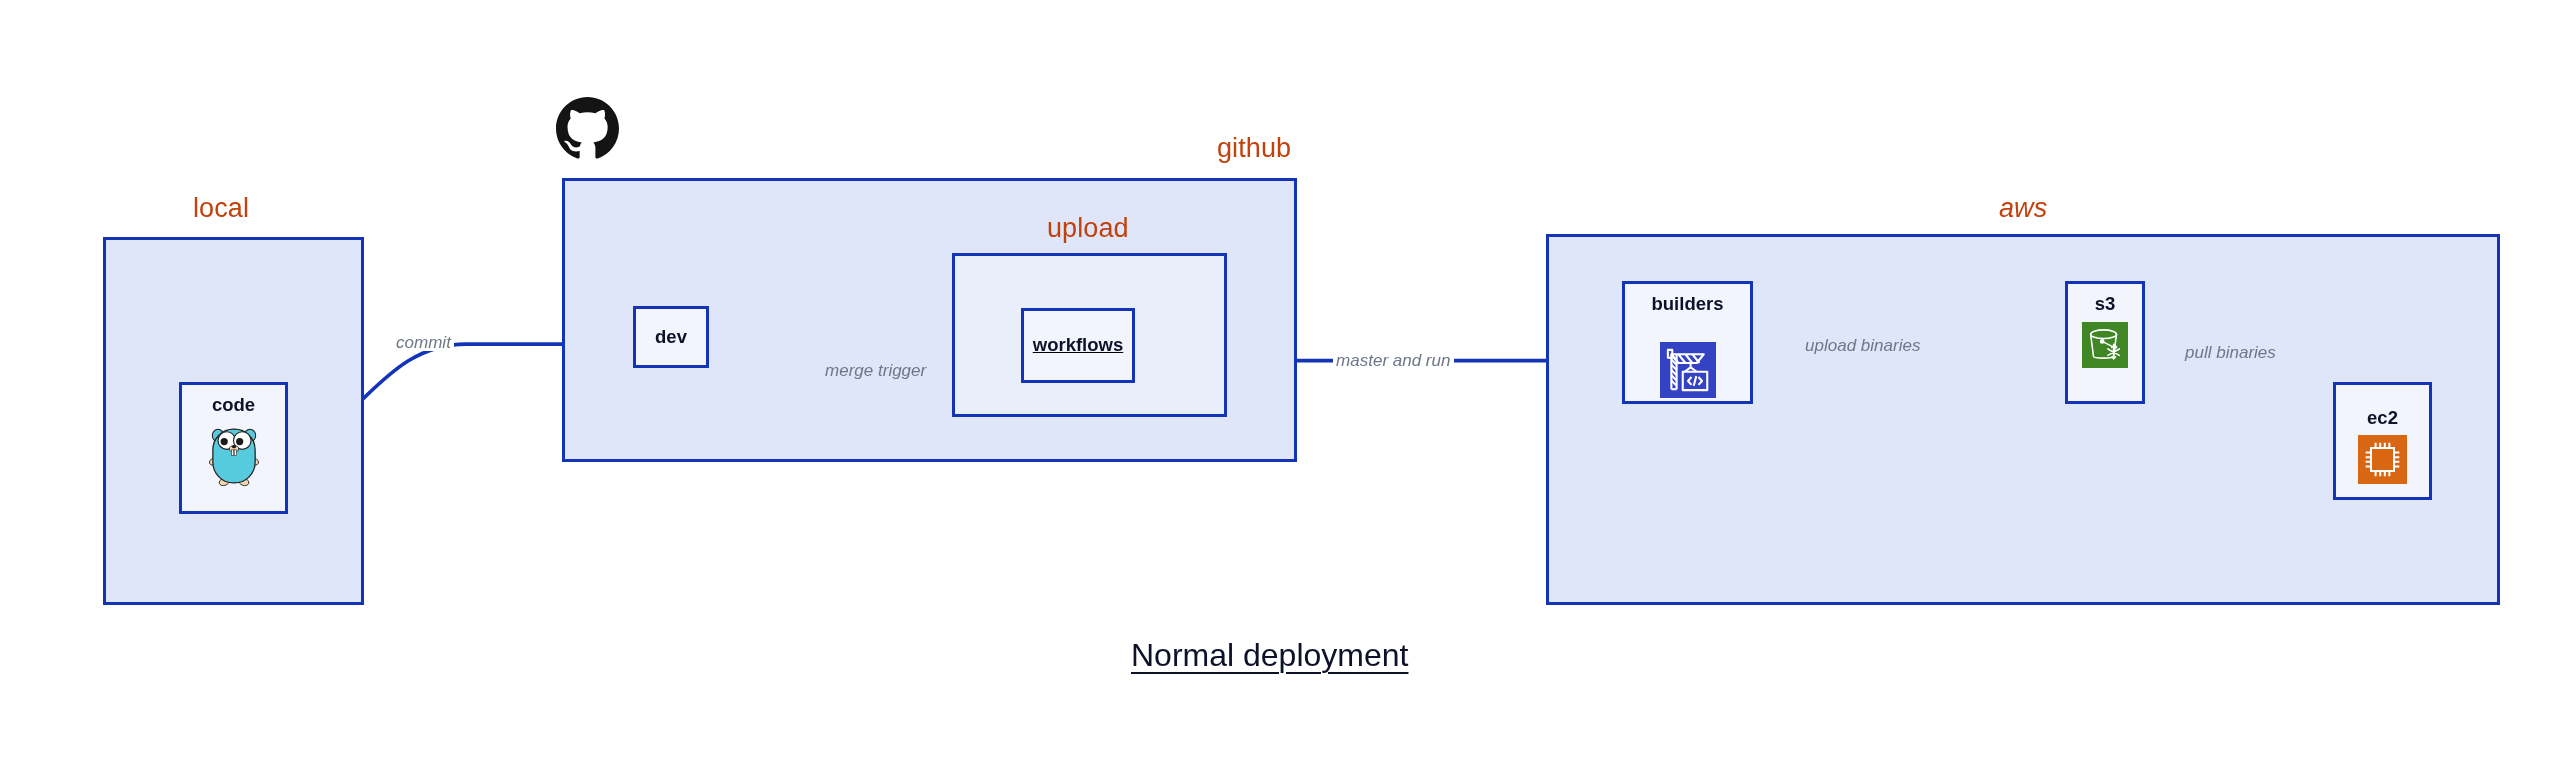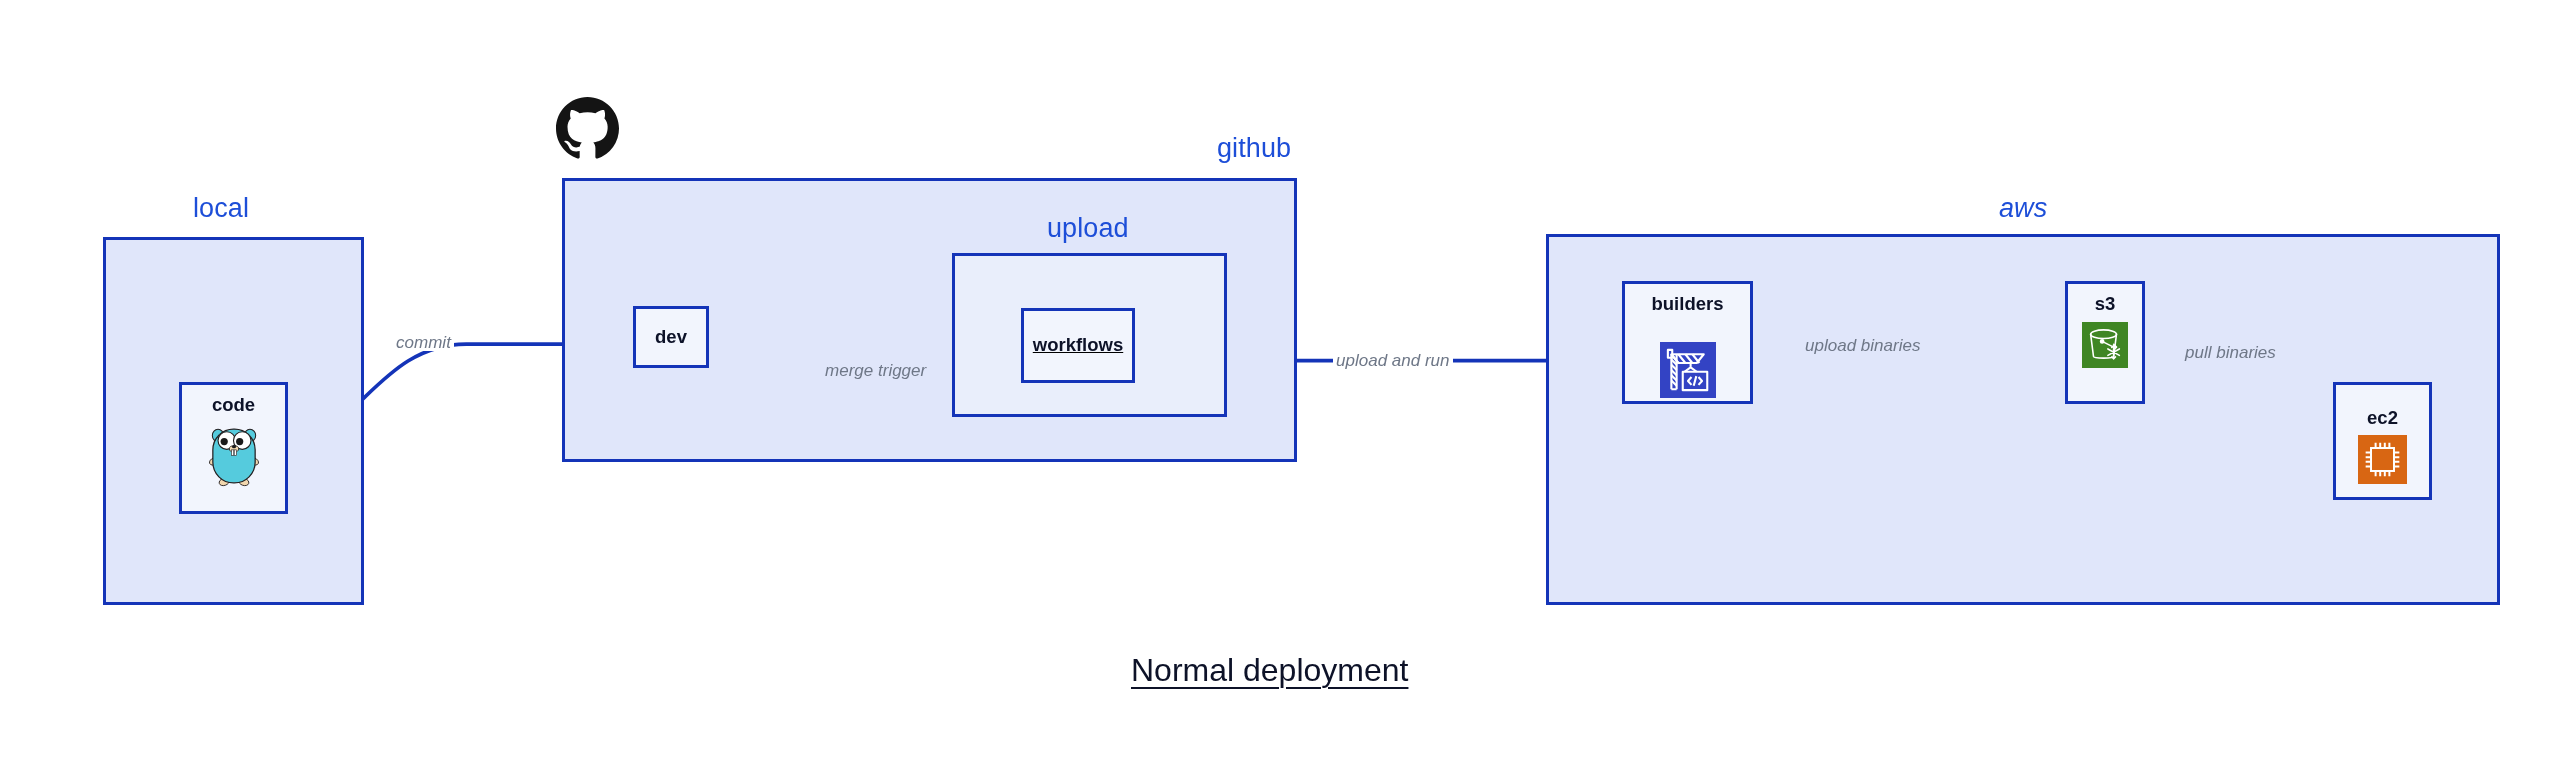--- a/index.html
+++ b/index.html
@@ -6,21 +6,21 @@
   body{width:2604px;height:781px;position:relative;overflow:hidden;
        font-family:"Liberation Sans","DejaVu Sans",sans-serif;}
   #stage{position:absolute;left:0;top:0;width:2604px;height:781px;background:#fff;}
 
   
   #wires{position:absolute;left:0;top:0;width:2604px;height:781px;pointer-events:none;}
 
   
   .group{position:absolute;background:#E0E6FA;border:3.6px solid #1434B8;box-sizing:border-box;}
   .group.sub{background:#E9EEFB;border-width:3.1px;}
-  .group-label{position:absolute;color:#1d4ed8;font-size:27px;line-height:1;
+  .group-label{position:absolute;color:#c2410c;font-size:27px;line-height:1;
                white-space:nowrap;font-weight:400;letter-spacing:0.1px;}
 
   
   .node{position:absolute;background:#F2F5FD;border:3.1px solid #1434B8;box-sizing:border-box;
         display:flex;flex-direction:column;align-items:center;}
   .node-label{color:#0D1228;font-size:18.5px;font-weight:700;line-height:1;white-space:nowrap;}
   .node-icon{display:flex;align-items:center;justify-content:center;}
 
   
   .edge-label{position:absolute;color:#6E7787;font-size:17px;font-style:italic;
@@ -112,21 +112,21 @@
 
   <div class="edge-label on-group" style="left:822px;top:362px;">merge trigger</div>
 
   <div class="group-label" style="left:1047px;top:215px;">upload</div>
   <div class="group sub" style="left:952px;top:253px;width:275px;height:164px;"></div>
 
   <div class="node" style="left:1021px;top:308px;width:114px;height:75px;justify-content:center;text-decoration:underline;">
     <div class="node-label">workflows</div>
   </div>
 
-  <div class="edge-label" style="left:1333px;top:352px;">upload and run</div>
+  <div class="edge-label" style="left:1333px;top:352px;">master and run</div>
 
   <div class="group-label" style="left:1999px;top:195px;font-style:italic;">aws</div>
   <div class="group" style="left:1546px;top:234px;width:954px;height:371px;"></div>
 
   <div class="node" style="left:1622px;top:281px;width:131px;height:123px;padding-top:11.3px;gap:20px;">
     <div class="node-label">builders</div>
     <div class="node-icon" style="margin-top:8.2px;">
       <svg width="56" height="56" viewBox="0 0 64 64" xmlns="http://www.w3.org/2000/svg">
         <rect width="64" height="64" fill="#3343C4"></rect>
         <g fill="none" stroke="#FFFFFF" stroke-width="2.4" stroke-linejoin="round">
@@ -176,16 +176,16 @@
           <rect x="17" y="17" width="30" height="30"></rect>
           <path d="M23 17 L23 10 M29 17 L29 10 M35 17 L35 10 M41 17 L41 10"></path>
           <path d="M23 47 L23 54 M29 47 L29 54 M35 47 L35 54 M41 47 L41 54"></path>
           <path d="M17 23 L10 23 M17 29 L10 29 M17 35 L10 35 M17 41 L10 41"></path>
           <path d="M47 23 L54 23 M47 29 L54 29 M47 35 L54 35 M47 41 L54 41"></path>
         </g>
       </svg>
     </div>
   </div>
 
-  <div id="title" style="left:1131px;top:654px;">Normal deployment</div>
+  <div id="title" style="left:1131px;top:639px;">Normal deployment</div>
 
 </div>
 
 
 </body></html>

